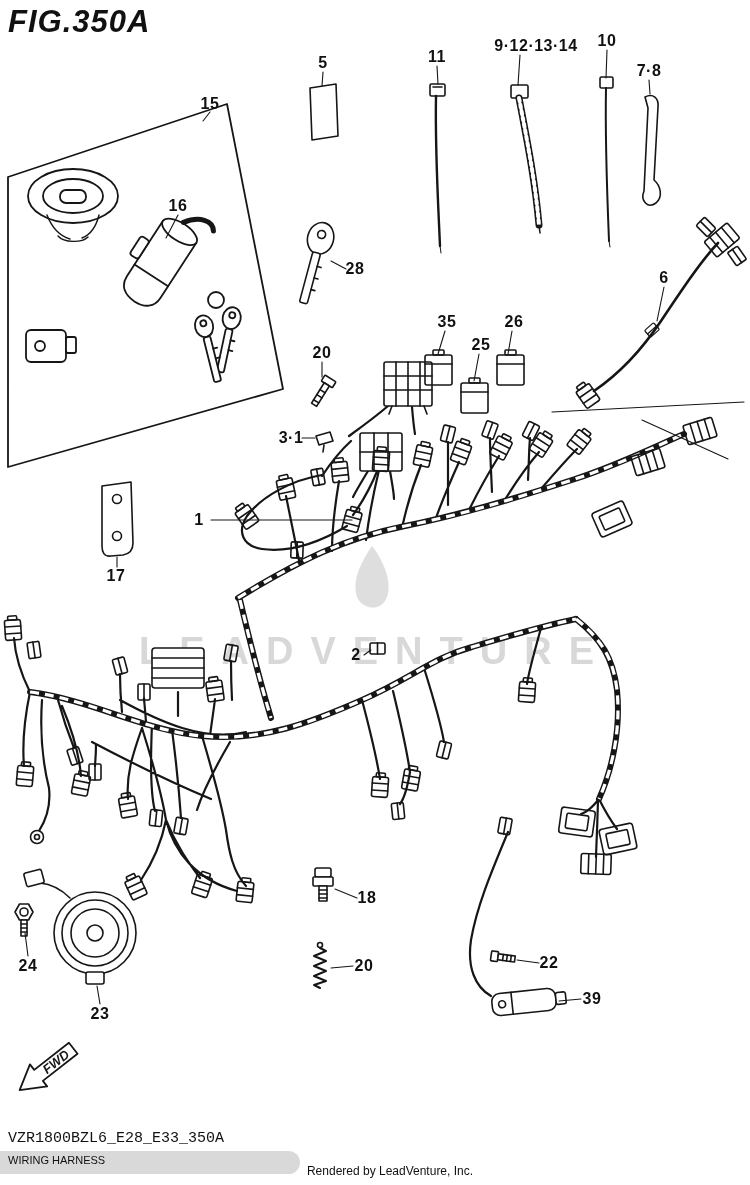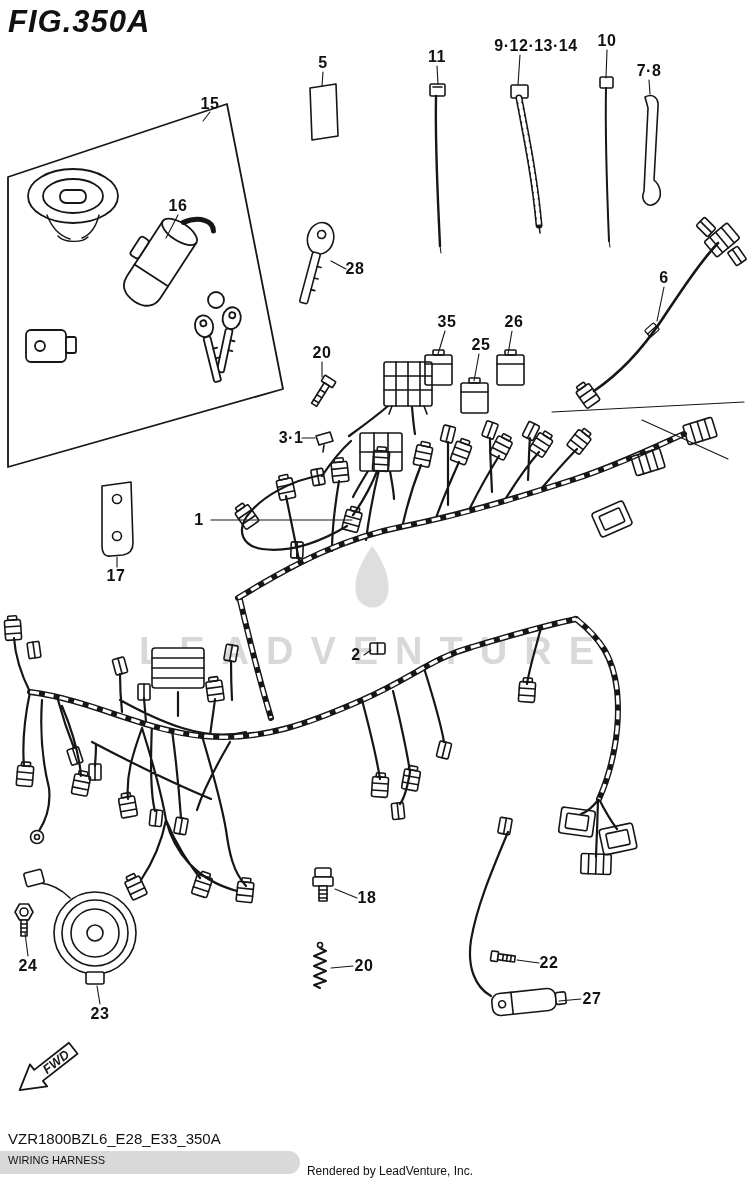--- a/index.html
+++ b/index.html
@@ -4,21 +4,21 @@
 <style>
   html,body{margin:0;padding:0;background:#fff;}
   .page{position:relative;width:750px;height:1185px;background:#fff;overflow:hidden;
         font-family:"Liberation Sans",sans-serif;color:#111;}
   .title{position:absolute;left:8px;top:4px;font-size:31px;font-weight:bold;
          font-style:italic;letter-spacing:1px;}
   .co{position:absolute;transform:translate(-50%,-50%);font-weight:bold;font-size:16px;
       white-space:nowrap;letter-spacing:.5px;}
   .wm{position:absolute;left:75px;top:630px;width:600px;text-align:center;font-size:38px;
       font-weight:bold;letter-spacing:17px;color:rgba(125,125,125,.30);}
-  .f-code{position:absolute;left:8px;top:1130px;font-size:15px;}
+  .f-code{position:absolute;left:8px;top:1130px;font-size:15px;font-family:Liberation Mono, monospace;}
   .f-bar{position:absolute;left:0;top:1151px;width:300px;height:23px;background:#d9d9d9;
          border-radius:0 12px 12px 0;}
   .f-name{position:absolute;left:8px;top:1154px;font-size:11px;}
   .f-credit{position:absolute;left:15px;top:1164px;width:100%;text-align:center;font-size:12px;}
   svg.diagram{position:absolute;left:0;top:0;}
   svg .ln{fill:none;stroke:#161616;stroke-linecap:round;stroke-linejoin:round;}
 </style>
 </head>
 <body>
 
@@ -282,21 +282,21 @@
   <div class="co" style="left:481px;top:345px">25</div>
   <div class="co" style="left:514px;top:322px">26</div>
   <div class="co" style="left:664px;top:278px">6</div>
   <div class="co" style="left:291px;top:438px">3·1</div>
   <div class="co" style="left:199px;top:520px">1</div>
   <div class="co" style="left:116px;top:576px">17</div>
   <div class="co" style="left:356px;top:655px">2</div>
   <div class="co" style="left:367px;top:898px">18</div>
   <div class="co" style="left:364px;top:966px">20</div>
   <div class="co" style="left:549px;top:963px">22</div>
-  <div class="co" style="left:592px;top:999px">27</div>
+  <div class="co" style="left:592px;top:999px">39</div>
   <div class="co" style="left:28px;top:966px">24</div>
   <div class="co" style="left:100px;top:1014px">23</div>
 
   <div class="f-code">VZR1800BZL6_E28_E33_350A</div>
   <div class="f-bar"></div>
   <div class="f-name">WIRING HARNESS</div>
   <div class="f-credit">Rendered by LeadVenture, Inc.</div>
 
 </div>
 

